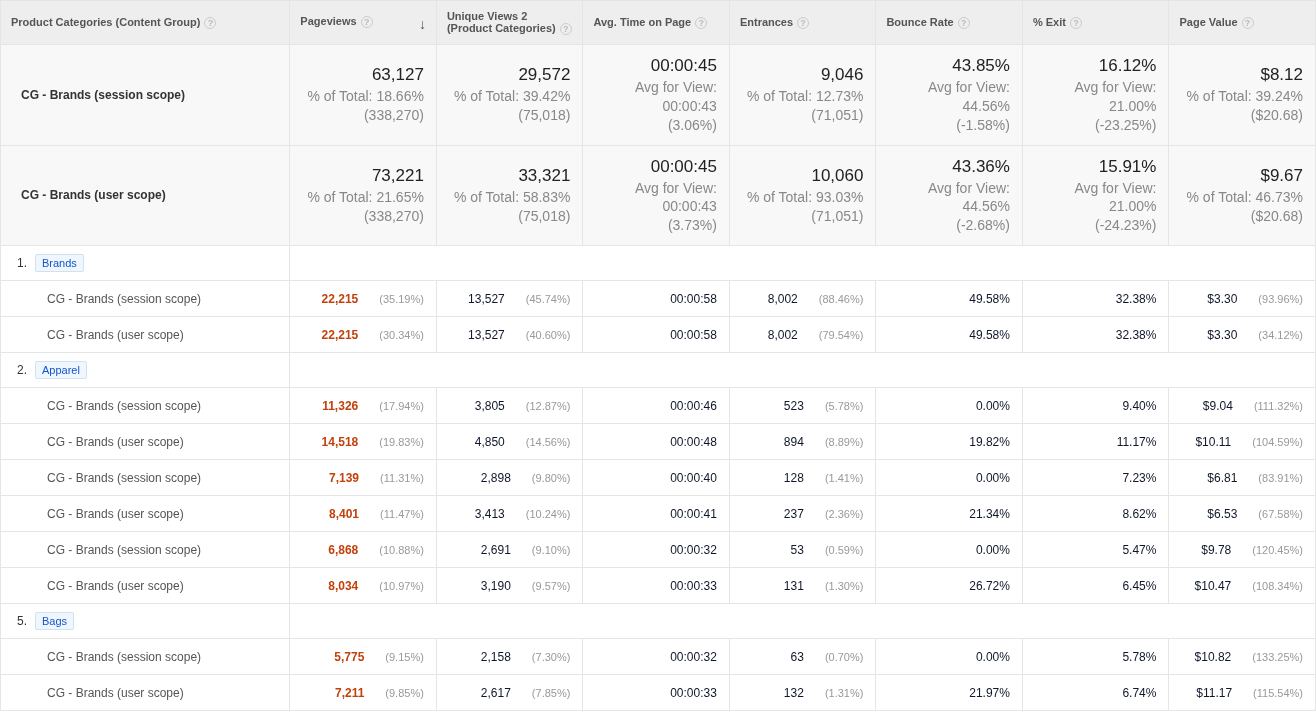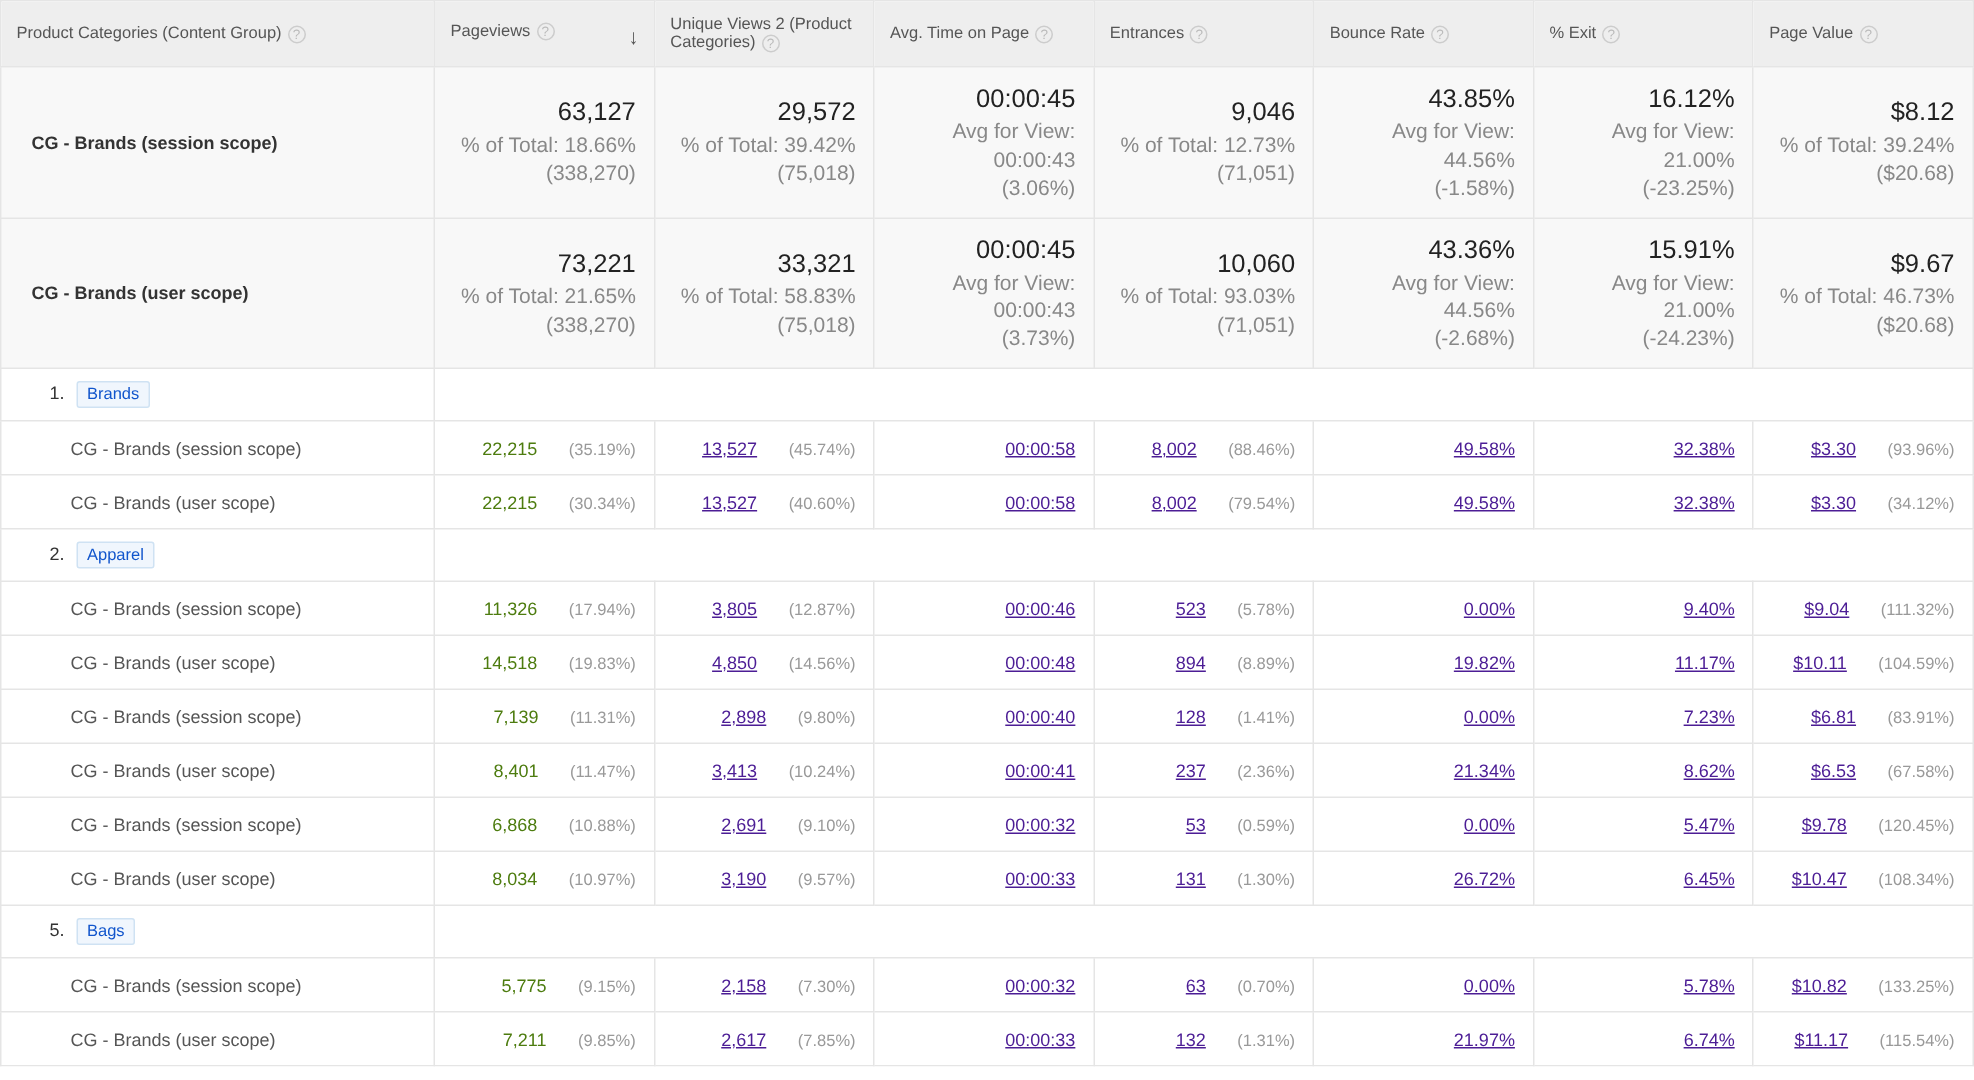--- a/index.html
+++ b/index.html
@@ -15,21 +15,21 @@
     border-collapse: collapse;
     table-layout: fixed;
   }
   th, td {
     border: 1px solid #e5e5e5;
     padding: 8px 10px;
     vertical-align: middle;
   }
   thead th {
     background: #eeeeee;
-    font-weight: 400;
+    font-weight: 700;
     color: #555;
     text-align: left;
     height: 44px;
     position: relative;
     font-size: 11px;
   }
   .col-cat { width: 22%; }
   .col-num { width: 11.14%; }
   .help-icon {
     display: inline-block;
@@ -66,21 +66,21 @@
     font-size: 17px;
     color: #222;
     display: block;
   }
   .summary-cell .small {
     font-size: 14px;
     color: #888;
     display: block;
   }
   .group-row td {
-    padding-left: 22px;
+    padding-left: 6px;
     height: 34px;
   }
   .group-row .idx {
     display: inline-block;
     width: 20px;
     text-align: right;
     margin-right: 8px;
     color: #333;
   }
   .group-row .tag {
@@ -94,23 +94,23 @@
   }
   .data-row td {
     height: 36px;
   }
   .data-row .segname {
     padding-left: 46px;
     color: #555;
     font-size: 12px;
   }
   .num { text-align: right; padding-right: 12px; white-space: nowrap; }
-  .num .bold { font-weight: 400; color: #4d7c0f; }
+  .num .bold { font-weight: 700; color: #c2410c; }
   .num .pct { color: #999; font-size: 11px; margin-left: 21px; }
-  .num .plain { color: #4c1d95; text-decoration: underline; }
+  .num .plain { color: #0f172a; }
 </style>
 </head>
 <body>
 
 <table>
   <colgroup>
     <col class="col-cat">
       <col class="col-num">
       <col class="col-num">
       <col class="col-num">

